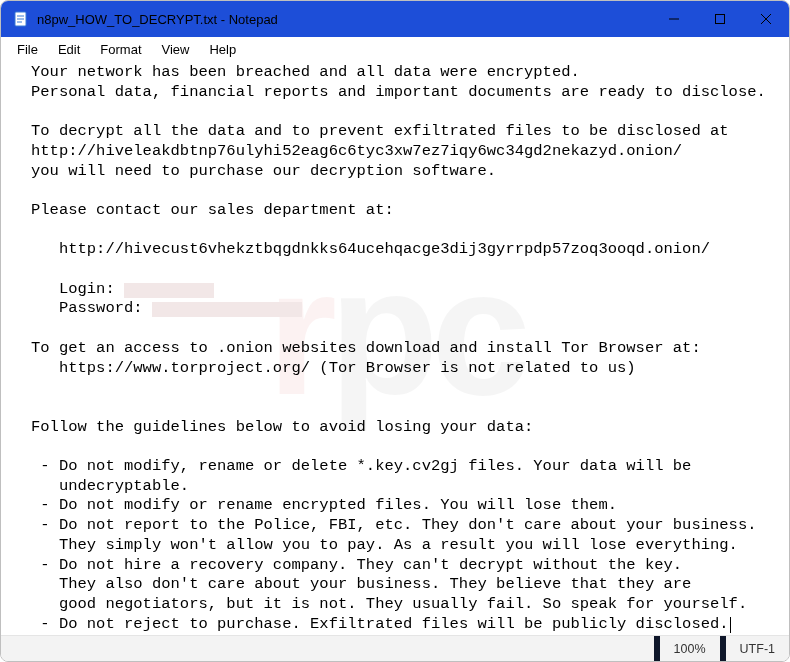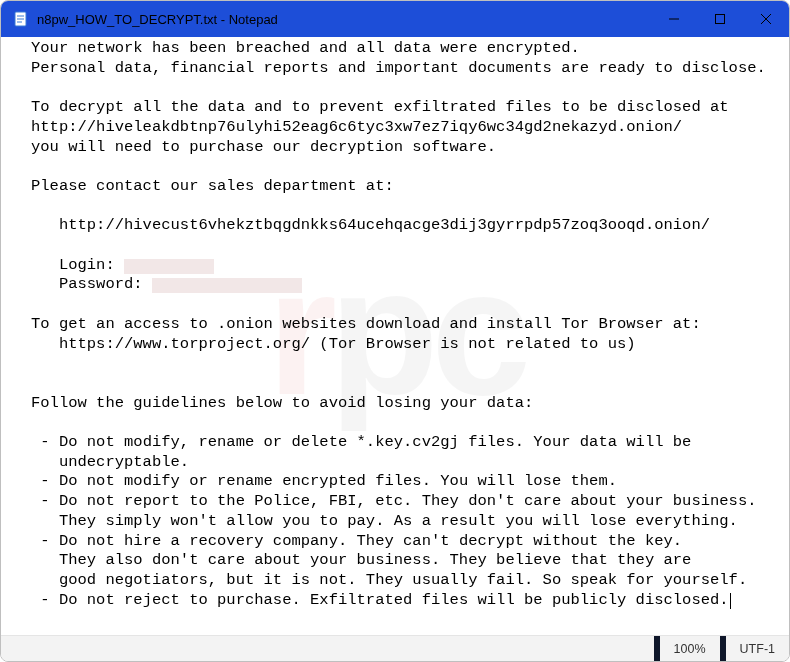--- a/index.html
+++ b/index.html
@@ -144,20 +144,27 @@
         </svg>
     </div>
     <div class="winbtn close">
       <svg viewBox="0 0 10 10">
           <line x1="0" y1="0" x2="10" y2="10" stroke="currentColor" stroke-width="1"></line>
           <line x1="10" y1="0" x2="0" y2="10" stroke="currentColor" stroke-width="1"></line>
         </svg>
     </div>
   </div>
 
+  <div class="menubar">
+    <span class="menuitem">File</span>
+    <span class="menuitem">Edit</span>
+    <span class="menuitem">Format</span>
+    <span class="menuitem">View</span>
+    <span class="menuitem">Help</span>
+  </div>
 
   <div class="editor"><span>Your network has been breached and all data were encrypted.</span>
 <span>Personal data, financial reports and important documents are ready to disclose.</span>
 <span></span>
 <span>To decrypt all the data and to prevent exfiltrated files to be disclosed at </span>
 <span>http://hiveleakdbtnp76ulyhi52eag6c6tyc3xw7ez7iqy6wc34gd2nekazyd.onion/</span>
 <span>you will need to purchase our decryption software.</span>
 <span></span>
 <span>Please contact our sales department at:</span>
 <span></span>

